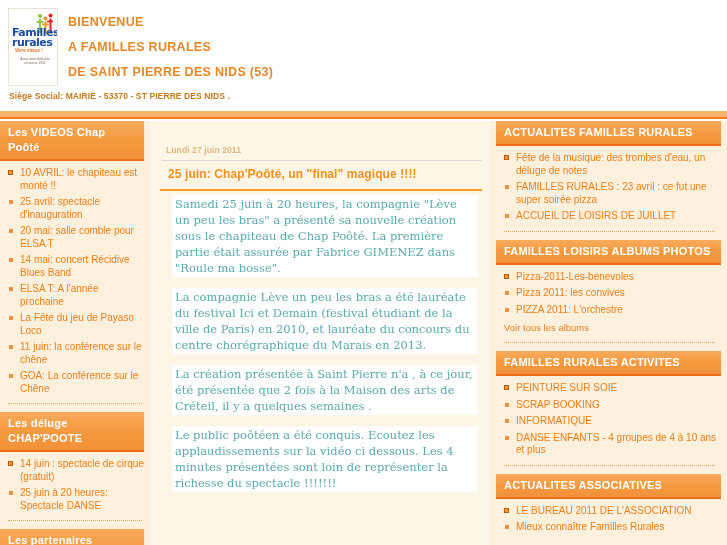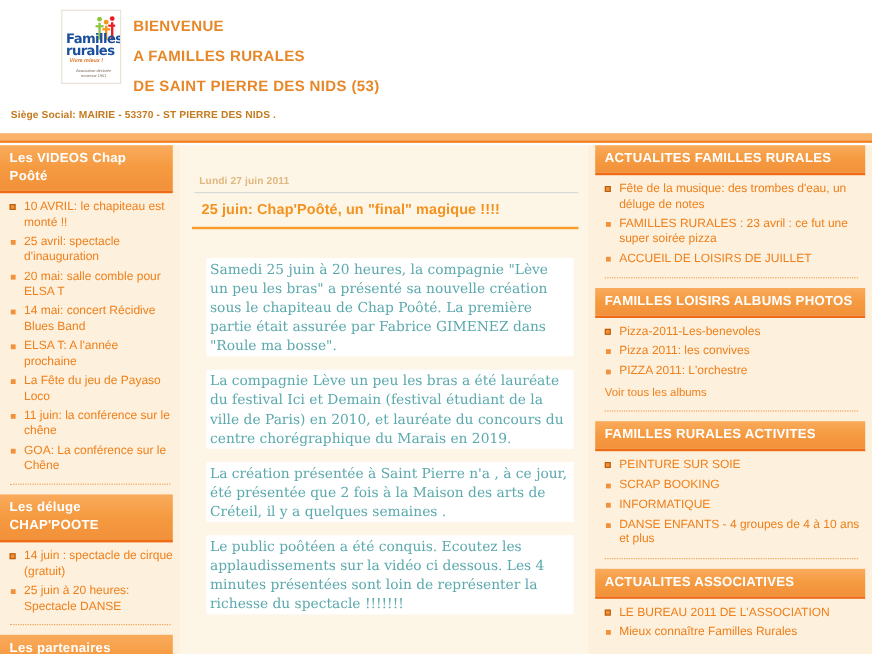--- a/index.html
+++ b/index.html
@@ -25,28 +25,27 @@
     background: #ffffff;
     padding: 0;
   }
   #header-inner {
     display: flex;
     align-items: flex-start;
     padding: 8px 0 0 8px;
   }
   #logo {
     width: 50px;
-    height: 62px;
+    height: 78px;
     flex: 0 0 50px;
     position: relative;
     background: #ffffff;
     border: 1px solid #e9e2d5;
     margin-right: 10px;
     overflow: hidden;
-    margin-left: 43px;
   }
   #logo .lg-name1, #logo .lg-name2 {
     position: absolute;
     left: 3px;
     font-weight: bold;
     color: #1b4f9c;
     font-family: "DejaVu Sans", sans-serif;
     letter-spacing: -0.5px;
   }
   #logo .lg-name1 { top: 17px; font-size: 11px; }
@@ -201,21 +200,21 @@
   .post-title {
     color: #f3921e;
     font-weight: bold;
     font-size: 12px;
     padding: 6px 2px 7px 8px;
     line-height: 15px;
     border-bottom: 2px solid #f79b2b;
     letter-spacing: 0.1px;
   }
   .post-body {
-    padding: 24px 4px 0 12px;
+    padding: 4px 4px 0 12px;
   }
   .post-body p {
     margin: 0 0 11px 0;
     background: #ffffff;
     color: #5ba9ad;
     font-family: "DejaVu Serif", serif;
     font-size: 11.5px;
     line-height: 16px;
     padding: 1px 4px 1px 3px;
     display: block;
@@ -296,21 +295,21 @@
 
     </div>
 
     <div id="center-col">
       <div class="post">
         <div class="post-date">Lundi 27 juin 2011</div>
         <div class="post-date-rule"></div>
         <div class="post-title">25 juin: Chap'Poôté, un "final" magique !!!!</div>
         <div class="post-body">
           <p>Samedi 25 juin à 20 heures, la compagnie "Lève un peu les bras"  a présenté sa nouvelle création sous le chapiteau de Chap Poôté. La première partie était assurée par Fabrice GIMENEZ dans "Roule ma bosse".</p>
-          <p>La compagnie Lève un peu les bras a été lauréate du festival Ici et Demain (festival étudiant de la ville de Paris) en 2010, et lauréate du concours du centre chorégraphique du Marais en 2019.</p>
+          <p>La compagnie Lève un peu les bras a été lauréate du festival Ici et Demain (festival étudiant de la ville de Paris) en 2010, et lauréate du concours du centre chorégraphique du Marais en 2013.</p>
           <p> La création  présentée à Saint Pierre n'a , à ce jour, été présentée que 2 fois à la Maison des arts de Créteil, il y a quelques semaines .</p>
           <p> Le public poôtéen a été conquis. Ecoutez les applaudissements sur la vidéo ci dessous. Les 4 minutes présentées sont loin de représenter la richesse du spectacle !!!!!!!</p>
         </div>
       </div>
     </div>
 
     <div id="right-col" class="right">
 
       <div class="widget">
         <div class="widget-title">ACTUALITES FAMILLES RURALES</div>

